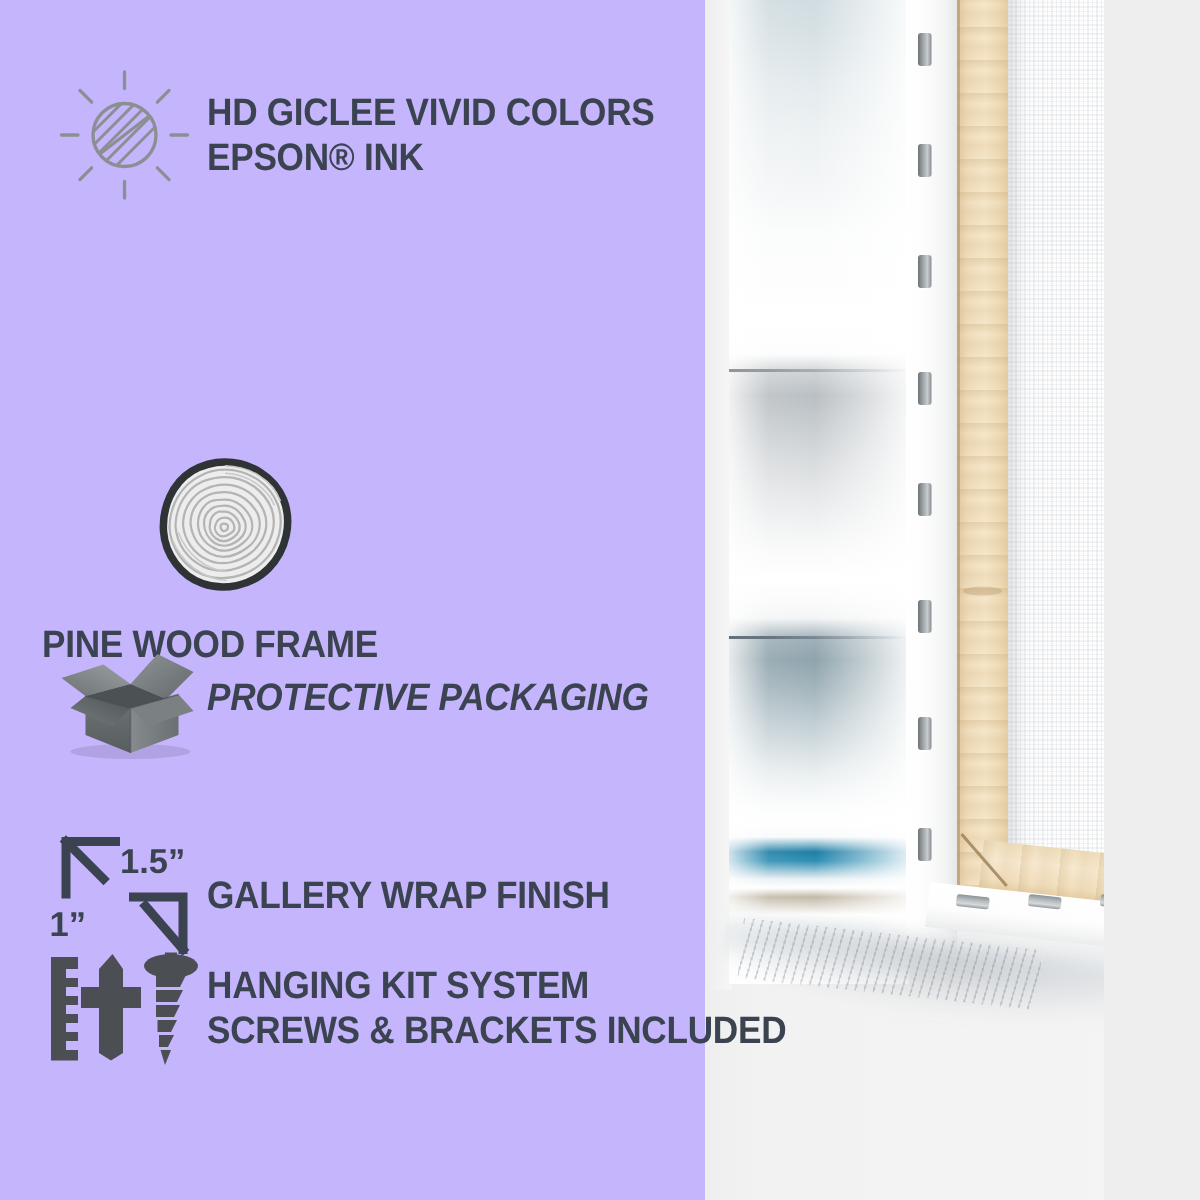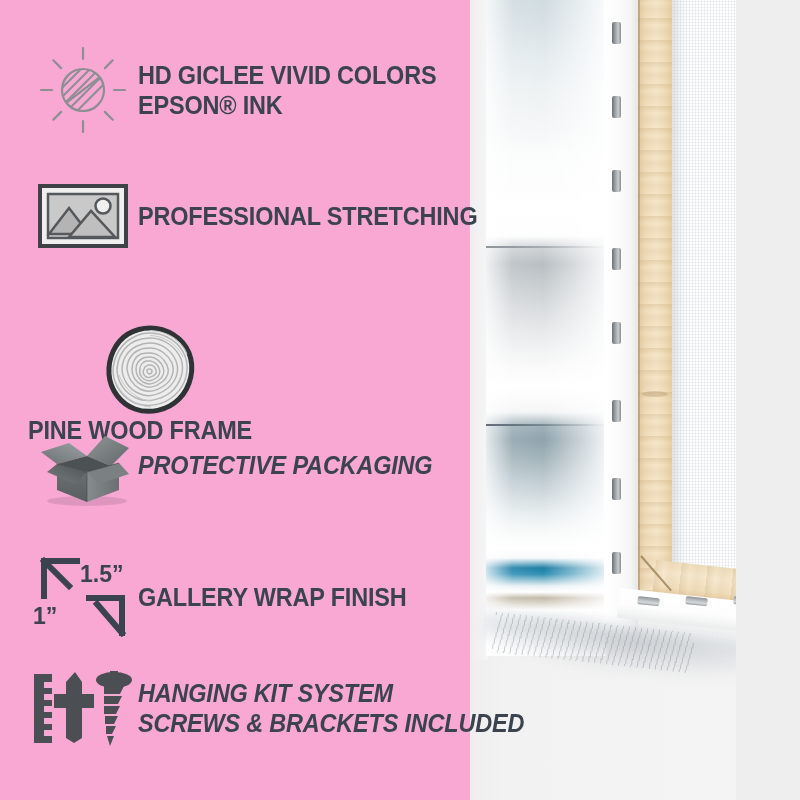--- a/index.html
+++ b/index.html
@@ -2,46 +2,46 @@
 <html><head>
 <meta charset="utf-8">
 <style>
   html,body{margin:0;padding:0;}
   body{
     width:800px;height:800px;overflow:hidden;
     background:#efeeee;
     font-family:"Liberation Sans","DejaVu Sans",sans-serif;
     position:relative;
   }
-  #root{position:absolute;inset:0;width:736px;height:800px;overflow:hidden;background:#f9a8d4;}
+  #root{position:absolute;inset:0;width:736px;height:800px;overflow:hidden;background:#c4b5fd;}
 
   
   #features{position:absolute;left:0;top:0;width:520px;height:800px;z-index:5;}
   .feature{position:absolute;display:flex;align-items:center;}
-  .ficon{width:110px;flex:0 0 110px;display:flex;align-items:flex-end;justify-content:center;}
+  .ficon{width:110px;flex:0 0 110px;display:flex;align-items:flex-start;justify-content:center;}
   .ftext{
     color:#3b4350;
     font-weight:bold;
     font-size:25.5px;
     letter-spacing:-0.2px;
     line-height:1.18;
     white-space:nowrap;
     transform:scaleX(0.92);
     transform-origin:left center;
     text-transform:uppercase;
   }
   .ftext .l2{display:block;}
 
   
   #f-giclee   {left:28px; top:44px;  }
   #f-stretch  {left:28px; top:178px; }
   #f-pine     {left:28px; top:305px;flex-direction:column; }
   #f-pack     {left:28px; top:422px;font-style:italic; }
   #f-wrap     {left:28px; top:552px; }
-  #f-hang     {left:22px; top:668px;font-style:italic; }
+  #f-hang     {left:22px; top:632px; }
 
   #f-hang .ficon{width:116px;flex:0 0 116px;}
 
   
   #photo{
     position:absolute;left:470px;top:0;width:330px;height:800px;
     overflow:hidden;z-index:2;
   }
   
   #photo .bg{position:absolute;inset:0;background:
@@ -252,32 +252,20 @@
             <line x1="24.1" y1="67.9" x2="16.3" y2="75.7"></line>
           </g>
         </svg>
       </div>
       <div class="ftext">
         <span>HD GICLEE VIVID COLORS</span>
         <span class="l2">EPSON® INK</span>
       </div>
     </div>
 
-    <div class="feature" id="f-stretch">
-      <div class="ficon">
-        <svg width="92" height="76" viewBox="0 0 92 76">
-          <rect x="3" y="8" width="86" height="60" fill="#f0f0f0" stroke="#3f4347" stroke-width="4"></rect>
-          <rect x="11" y="16" width="70" height="44" fill="#c9c9c9" stroke="#55595c" stroke-width="2.5"></rect>
-          <circle cx="66" cy="28" r="7.5" fill="#efefef" stroke="#55595c" stroke-width="2.5"></circle>
-          <path d="M12 56 L32 30 L52 56 Z" fill="#b4b4b4" stroke="#55595c" stroke-width="2.5"></path>
-          <path d="M32 59 L54 33 L78 59 Z" fill="#bfbfbf" stroke="#55595c" stroke-width="2.5"></path>
-        </svg>
-      </div>
-      <div class="ftext">PROFESSIONAL STRETCHING</div>
-    </div>
 
     <div class="feature" id="f-pine">
       <div class="ficon">
         <svg width="90" height="90" viewBox="0 0 90 90">
           <path d="M45 3 C62 3 78 13 84 28 C90 43 86 62 74 74 C62 86 44 89 30 84
                    C16 79 5 65 4 49 C3 33 10 17 23 9 C30 5 37 3 45 3 Z" fill="#ededed" stroke="#2f3336" stroke-width="5"></path>
           <g fill="none" stroke="#b4b4b4" stroke-width="1.5">
             <path d="M45 8 C61 8 75 18 80 31 C85 44 81 60 70 70 C59 80 43 83 30 78 C18 73 9 61 8 47 C8 32 16 18 29 12 C34 9 40 8 45 8 Z"></path>
             <path d="M45 13 C59 13 71 22 76 34 C80 45 76 58 66 67 C56 75 42 78 31 73 C20 68 13 58 12 46 C12 33 19 21 30 16 C35 14 40 13 45 13 Z"></path>
             <path d="M45 18 C57 18 67 26 71 36 C75 46 71 56 63 63 C54 70 43 73 33 68 C24 64 18 55 17 45 C17 34 23 25 32 21 C36 19 41 18 45 18 Z"></path>

